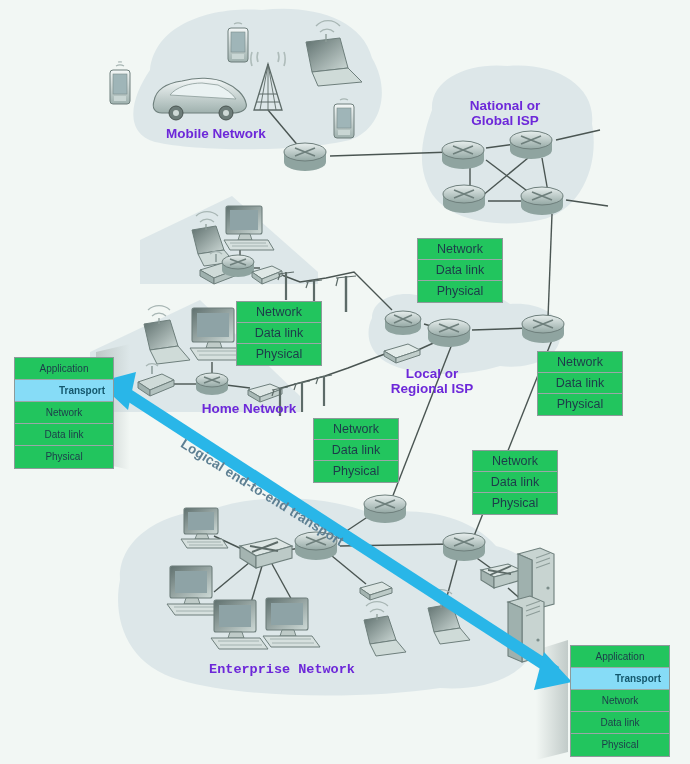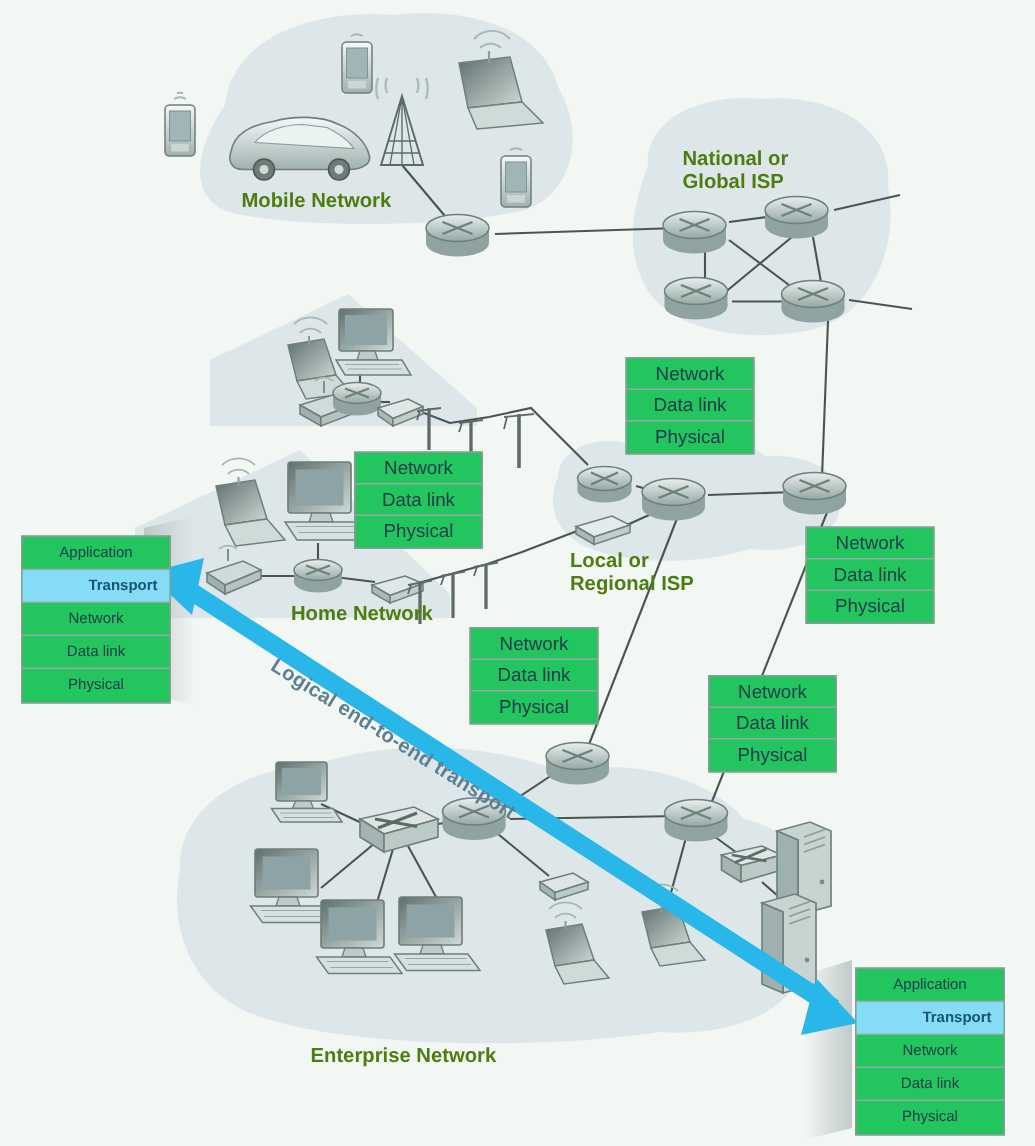--- a/index.html
+++ b/index.html
@@ -39,25 +39,25 @@
   
   .stack.host{width:100px;}
   .stack.host .row{height:22px;line-height:21px;font-size:10px;text-align:center;}
   
   .stack.router3{width:86px;}
   .stack.router3 .row{height:21px;line-height:20px;font-size:12.5px;}
 
   
   .region-label{
     position:absolute;
-    color:#4d7c0f;
+    color:#6d28d9;
     font-weight:bold;
     font-size:13.5px;
     line-height:15px;
-    text-align:left;
+    text-align:center;
     z-index:30;
     white-space:pre;
   }
 
   
   .arrow-label{
     position:absolute;
     color:#5d7f92;
     font-weight:bold;
     font-size:13.5px;
@@ -515,21 +515,21 @@
 
     <path d="M572 682 L534 690 L544 652 Z" fill="#29b6e8"></path>
   </svg>
 
   <div class="region-label" style="left:150px;top:126px;width:110px;margin-left:11px;">Mobile Network</div>
   <div class="region-label" style="left:455px;top:98px;width:100px;">National or
 Global ISP</div>
   <div class="region-label" style="left:152px;top:401px;width:110px;margin-left:42px;">Home Network</div>
   <div class="region-label" style="left:380px;top:366px;width:104px;">Local or
 Regional ISP</div>
-  <div class="region-label" style="left:207px;top:696px;width:150px;">Enterprise Network</div>
+  <div class="region-label" style="left:207px;top:662px;width:150px;font-family:Liberation Mono, monospace;">Enterprise Network</div>
 
   <div class="arrow-label" style="left:186px;top:436px;transform:rotate(32deg);">Logical end-to-end transport</div>
 
   <div class="stack host" style="left:14px;top:357px;">
     <div class="row">Application</div>
     <div class="row hl">Transport</div>
     <div class="row">Network</div>
     <div class="row">Data link</div>
     <div class="row">Physical</div>
   </div>

